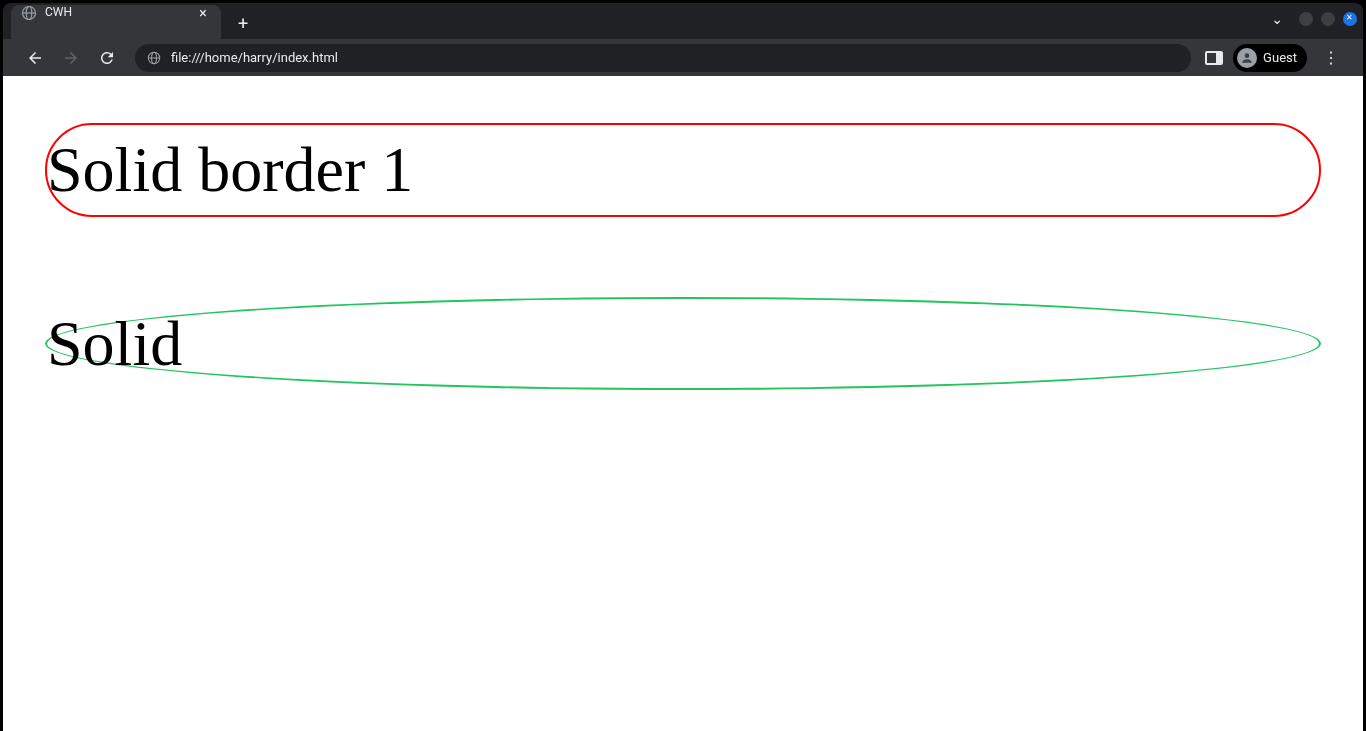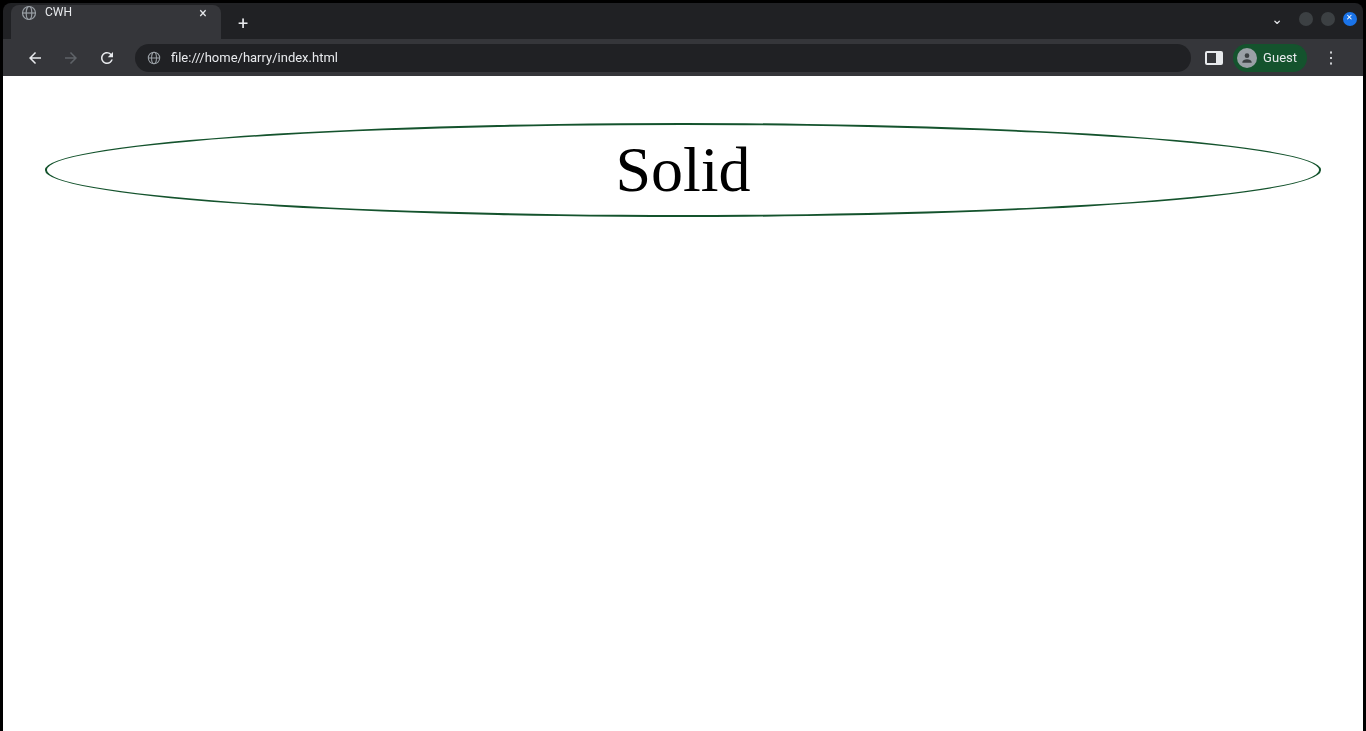--- a/index.html
+++ b/index.html
@@ -183,21 +183,21 @@
       top: 0;
       bottom: 0;
       width: 5px;
       background: #e8eaed;
     }
     
     .guest-badge {
       display: flex;
       align-items: center;
       gap: 6px;
-      background: #14532d;
+      background: #000000;
       border-radius: 14px;
       padding: 4px 10px 4px 4px;
       color: #e8eaed;
       font-size: 13px;
     }
     
     .guest-avatar {
       width: 20px;
       height: 20px;
       border-radius: 50%;
@@ -232,26 +232,25 @@
     .para1 {
       border: 2px solid red;
       border-radius: 60px;
       font-size: 64px;
       line-height: 1.4;
       color: #000;
       margin-bottom: 80px;
     }
     
     .para2 {
-      border: 2px solid #14532d;
+      border: 2px solid #22c55e;
       border-radius: 100%;
       font-size: 64px;
       line-height: 1.4;
       color: #000;
-      text-align: center;
     }
   </style>
 </head>
 <body>
 
 <div class="browser-chrome">
   <div class="tab-bar">
     <div class="tab">
       <span class="tab-favicon">
         <svg width="16" height="16" viewBox="0 0 16 16" fill="none">
@@ -308,15 +307,16 @@
         </span>
         <span>Guest</span>
       </div>
       <div class="menu-dots">⋮</div>
     </div>
   </div>
 </div>
 
 <div class="page-content">
   <div class="page-body">
+    <p class="para1">Solid border 1</p>
     <p class="para2">Solid</p>
   </div>
 </div>
 
 </body></html>

